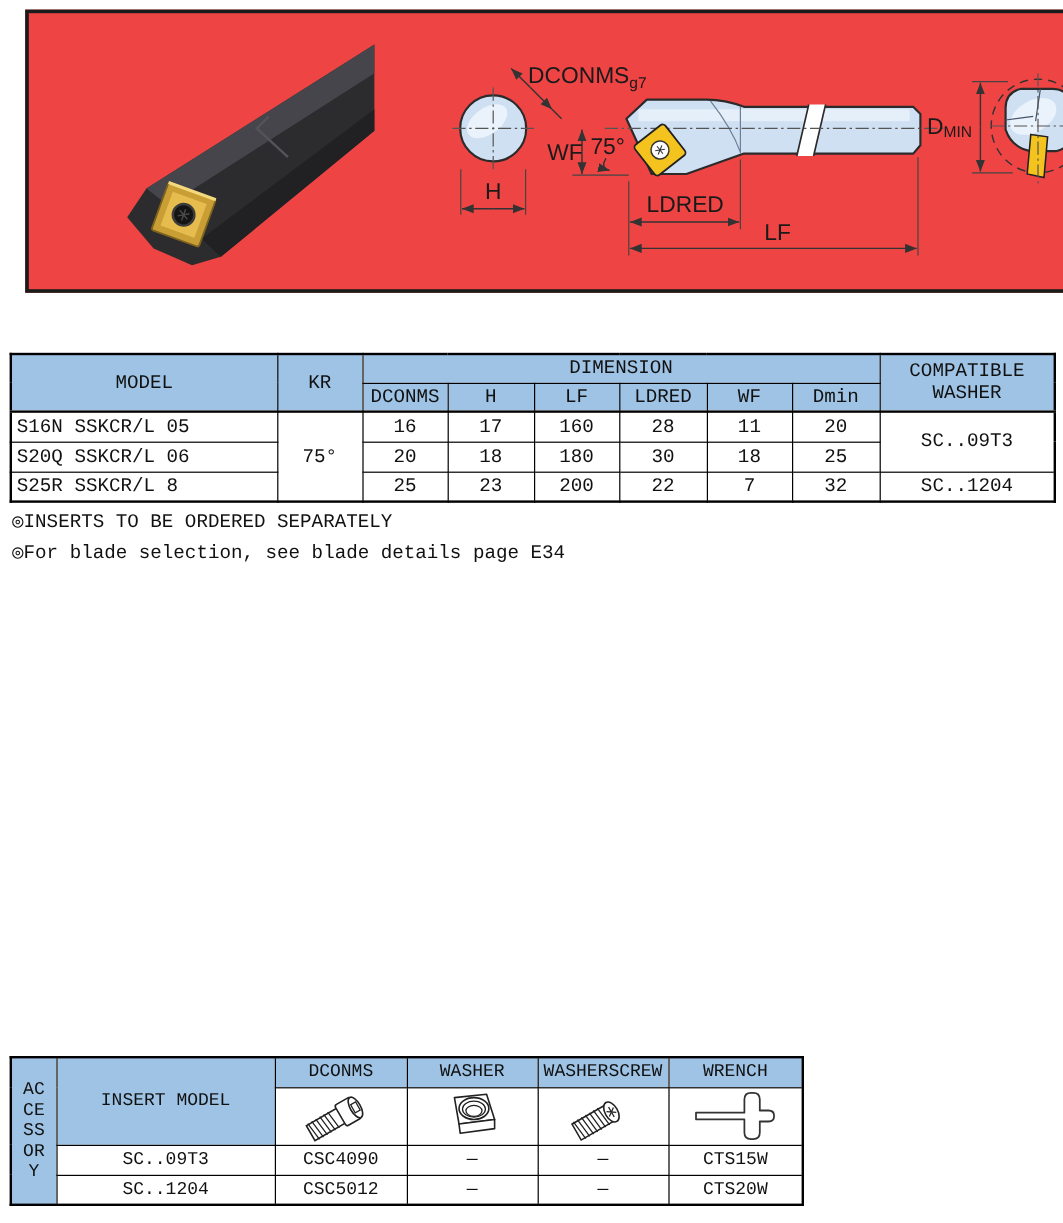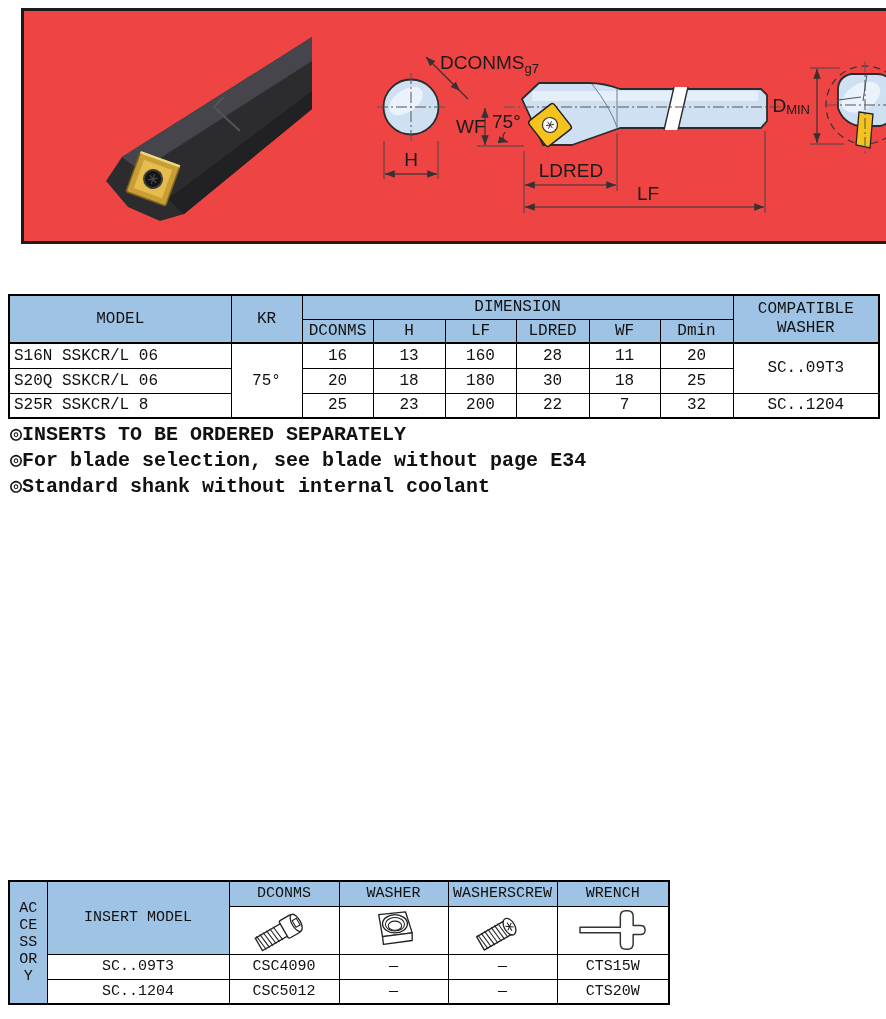--- a/index.html
+++ b/index.html
@@ -17,21 +17,21 @@
            font-size:16px; color:#111; padding:0; overflow:hidden; }
   .blue { background:#9EC3E5; }
 
   .spec { left:8px; top:294px; width:870px; border:2px solid #000; }
   .spec thead { border-bottom:2px solid #000; }
   .spec .hrow { height:24px; }
   .spec .drow { height:25px; }
   .spec td.model { text-align:left; padding-left:4px; }
   .spec th.wrap { line-height:19px; }
 
-  .notes { position:absolute; left:10px; top:422px; font-size:20px;font-weight:bold; }
+  .notes { position:absolute; left:10px; top:422px; font-size:16px; }
   .note { height:26px; line-height:26px; white-space:pre; }
 
   .acc { left:8px; top:880px; width:660px; border:2px solid #000; }
   .acc .hrow  { height:25px;margin-left:48px; }
   .acc .irow  { height:48px; }
   .acc .drow  { height:25px; }
   .acc td, .acc th { font-size:15px; }
   .acc td.acc-head { word-break:break-all; line-height:17px; padding:0 5px; }
   .icon-cell svg { display:block; margin:0 auto; }
 
@@ -152,24 +152,24 @@
         <th class="blue">DCONMS</th>
         <th class="blue">H</th>
         <th class="blue">LF</th>
         <th class="blue">LDRED</th>
         <th class="blue">WF</th>
         <th class="blue">Dmin</th>
       </tr>
     </thead>
     <tbody>
       <tr class="drow">
-        <td class="model">S16N SSKCR/L 06</td>
+        <td class="model">S16N SSKCR/L 05</td>
         <td rowspan="3">75°</td>
         <td>16</td>
-        <td>13</td>
+        <td>17</td>
         <td>160</td>
         <td>28</td>
         <td>11</td>
         <td>20</td>
         <td rowspan="2">SC..09T3</td>
       </tr>
       <tr class="drow">
         <td class="model">S20Q SSKCR/L 06</td>
         <td>20</td>
         <td>18</td>
@@ -186,22 +186,21 @@
         <td>22</td>
         <td>7</td>
         <td>32</td>
         <td>SC..1204</td>
       </tr>
     </tbody>
   </table>
 
   <div class="notes">
     <div class="note">◎INSERTS TO BE ORDERED SEPARATELY</div>
-    <div class="note">◎For blade selection, see blade without page E34</div>
-    <div class="note">◎Standard shank without internal coolant</div>
+    <div class="note">◎For blade selection, see blade details page E34</div>
   </div>
 
   <table class="acc">
     <colgroup>
       <col style="width:38px">
         <col style="width:182px">
         <col style="width:110px">
       <col style="width:109px">
         <col style="width:109px">
         <col style="width:112px">

